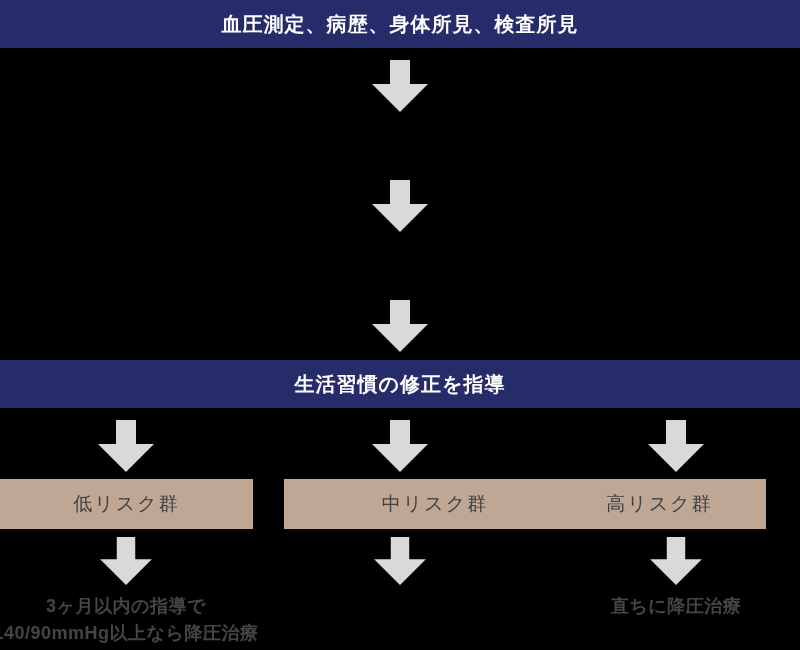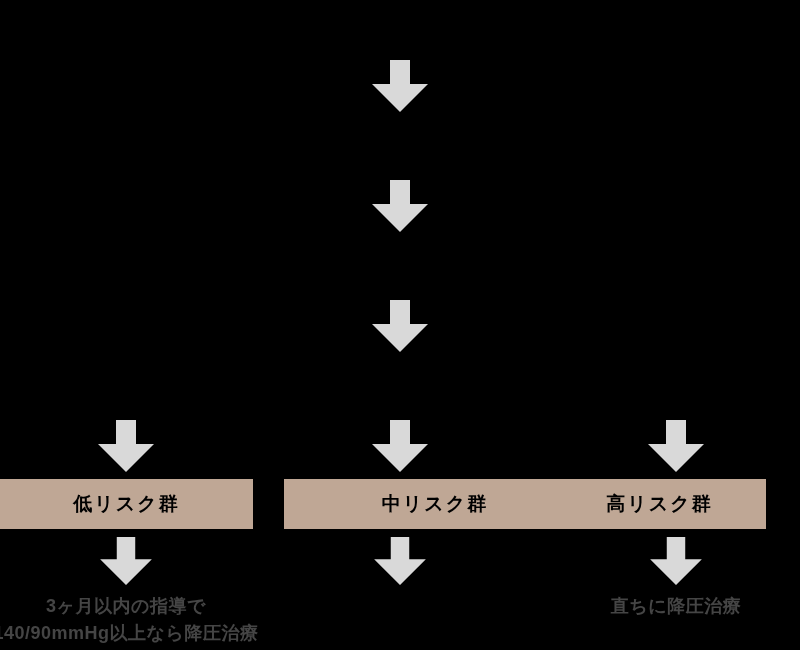--- a/index.html
+++ b/index.html
@@ -14,34 +14,37 @@
   .step-bar .bar-label{
     color:#ffffff;font-size:20px;font-weight:bold;letter-spacing:1px;
   }
   .arrow{position:absolute;width:56px;height:52px;}
   .arrow svg{display:block;width:100%;height:100%;}
   .risk-box{
     position:absolute;top:479px;height:50px;
     display:flex;align-items:center;justify-content:center;
   }
   .risk-box .risk-label{
-    color:#000000;font-size:19px;font-weight:bold;letter-spacing:2px;
+    color:#404040;font-size:19px;font-weight:normal;letter-spacing:2px;
   }
   .outcome{
     position:absolute;top:593px;width:270px;
     text-align:center;color:#454545;font-size:18px;font-weight:bold;
     line-height:27px;letter-spacing:0.5px;
   }
   .bottom-strip{position:absolute;left:0;top:643px;width:800px;height:7px;background:#000;}
 </style>
 </head>
 <body>
 
 <div id="stage">
 
+  <div class="step-bar" style="top:0;background:#262c6a">
+    <span class="bar-label">血圧測定、病歴、身体所見、検査所見</span>
+  </div>
 
   <div class="arrow" style="left:372px;top:60px">
     <svg viewBox="0 0 56 52">
         <path d="M18 0 H38 V24 H56 L28 52 L0 24 H18 Z" fill="#d9d9d9"></path>
       </svg>
   </div>
 
 
   <div class="arrow" style="left:372px;top:180px">
     <svg viewBox="0 0 56 52">
@@ -49,20 +52,23 @@
       </svg>
   </div>
 
 
   <div class="arrow" style="left:372px;top:300px">
     <svg viewBox="0 0 56 52">
         <path d="M18 0 H38 V24 H56 L28 52 L0 24 H18 Z" fill="#d9d9d9"></path>
       </svg>
   </div>
 
+  <div class="step-bar" style="top:360px;background:#262c6a">
+    <span class="bar-label">生活習慣の修正を指導</span>
+  </div>
 
   <div class="arrow" style="left:98px;top:420px">
     <svg viewBox="0 0 56 52">
         <path d="M18 0 H38 V24 H56 L28 52 L0 24 H18 Z" fill="#d9d9d9"></path>
       </svg>
   </div>
   <div class="arrow" style="left:372px;top:420px">
     <svg viewBox="0 0 56 52">
         <path d="M18 0 H38 V24 H56 L28 52 L0 24 H18 Z" fill="#d9d9d9"></path>
       </svg>

